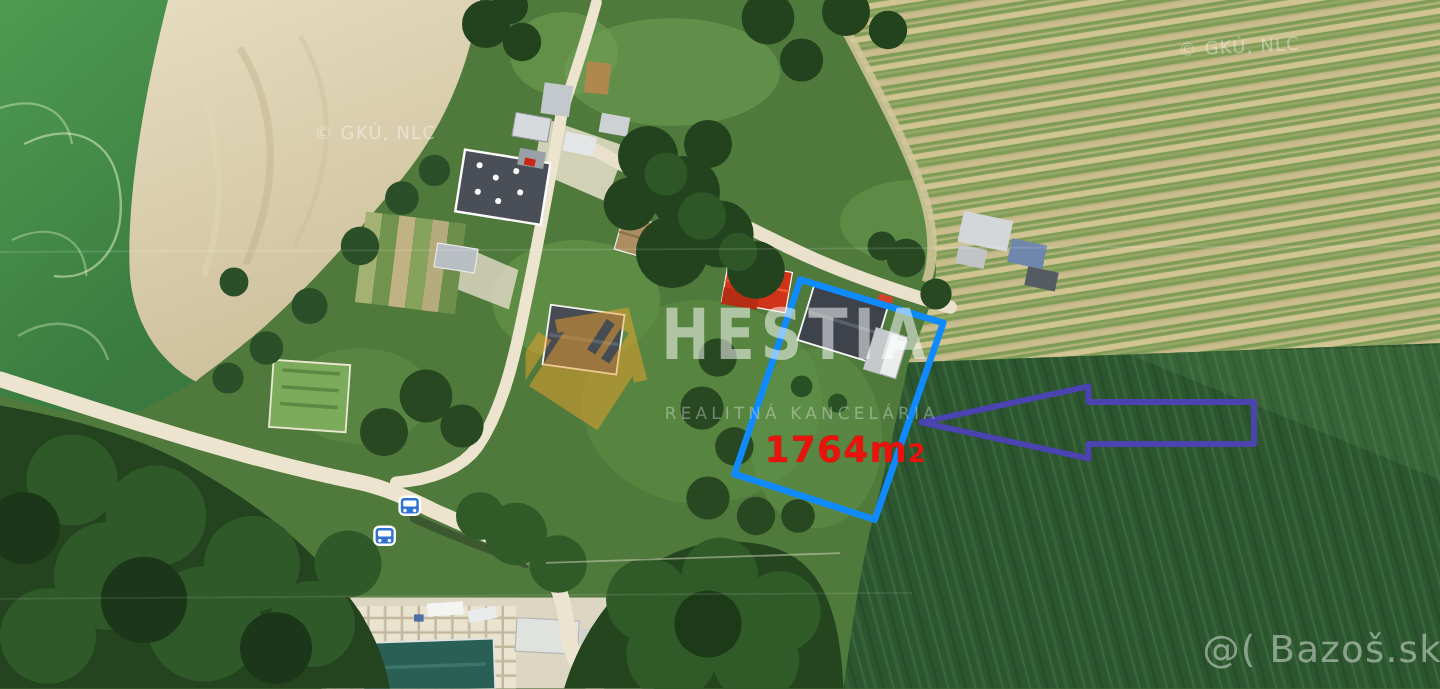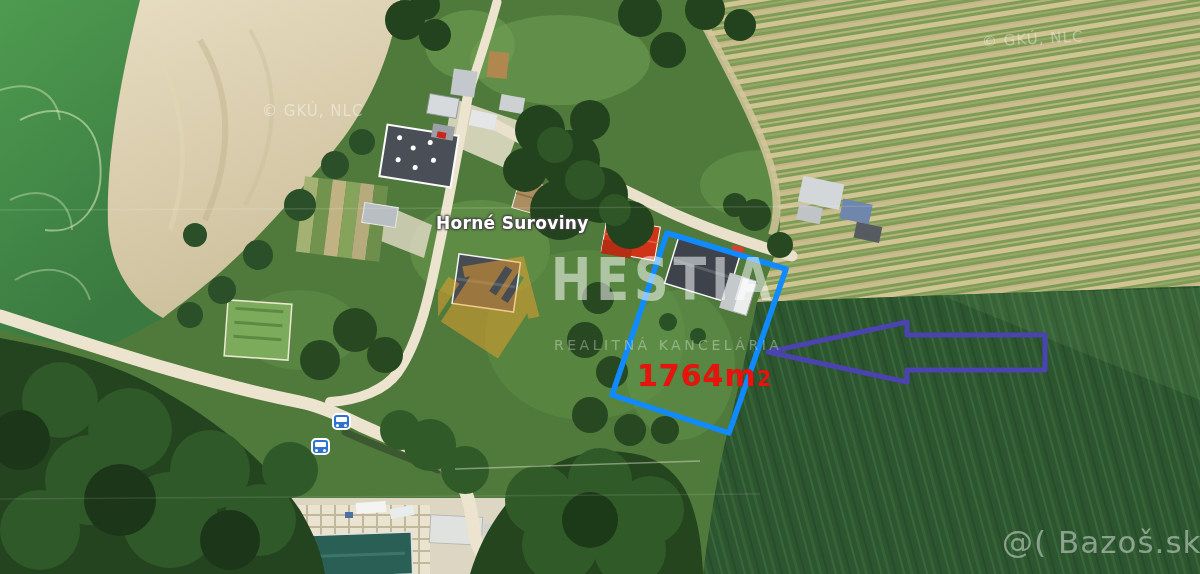--- a/index.html
+++ b/index.html
@@ -308,21 +308,20 @@
     <g transform="rotate(33 48 55)" fill="#f0a22c" fill-opacity="0.5" fill-rule="evenodd">
       <path d="M48,4 L94,46 L86,54 L82,50 L82,104 L14,104 L14,50 L10,54 L2,46 Z
                M38,22 h8 v30 h-8 Z M52,22 h8 v30 h-8 Z"></path>
       <rect x="-4" y="62" width="13" height="42"></rect>
     </g>
   </svg>
 
   <div class="abs wm-name">HESTIA</div>
   <div class="abs wm-sub">REALITNÁ KANCELÁRIA</div>
 
-  <div class="abs place-label">Horné Suroviny</div>
 
   <div class="abs area-label" style="color: rgb(234, 18, 13); margin-top: 25px;">
     <span>1764m</span><span class="sub">2</span>
   </div>
 
   <div class="abs credit tl">© GKÚ, NLC</div>
   <div class="abs credit tr">© GKÚ, NLC</div>
 
   <div class="abs site-wm">@( Bazoš.sk</div>
 

